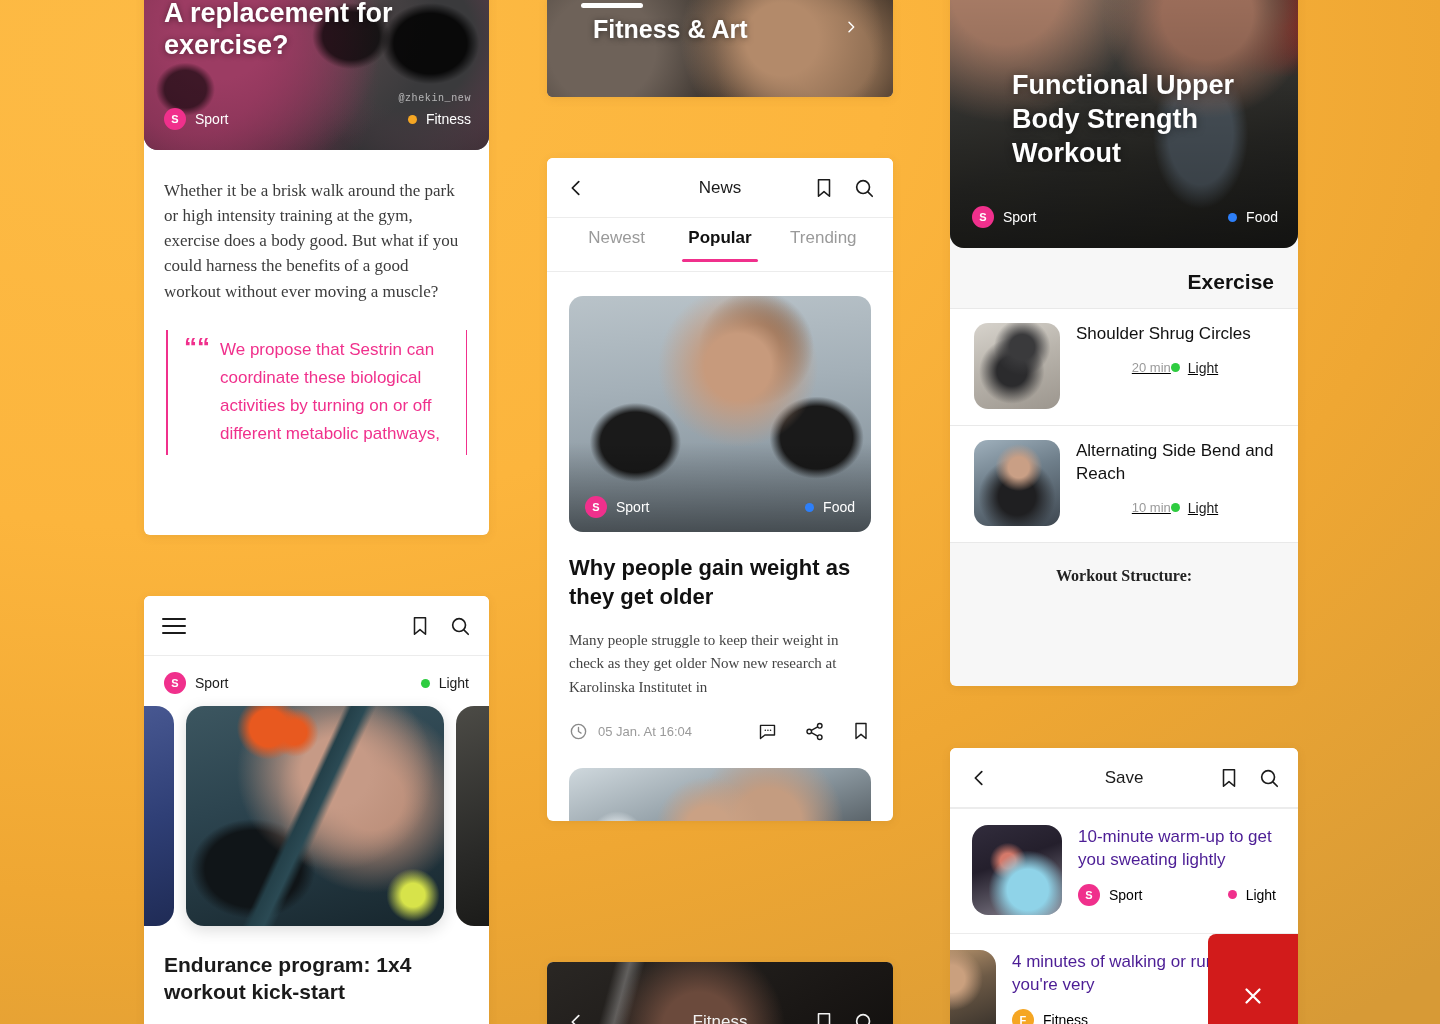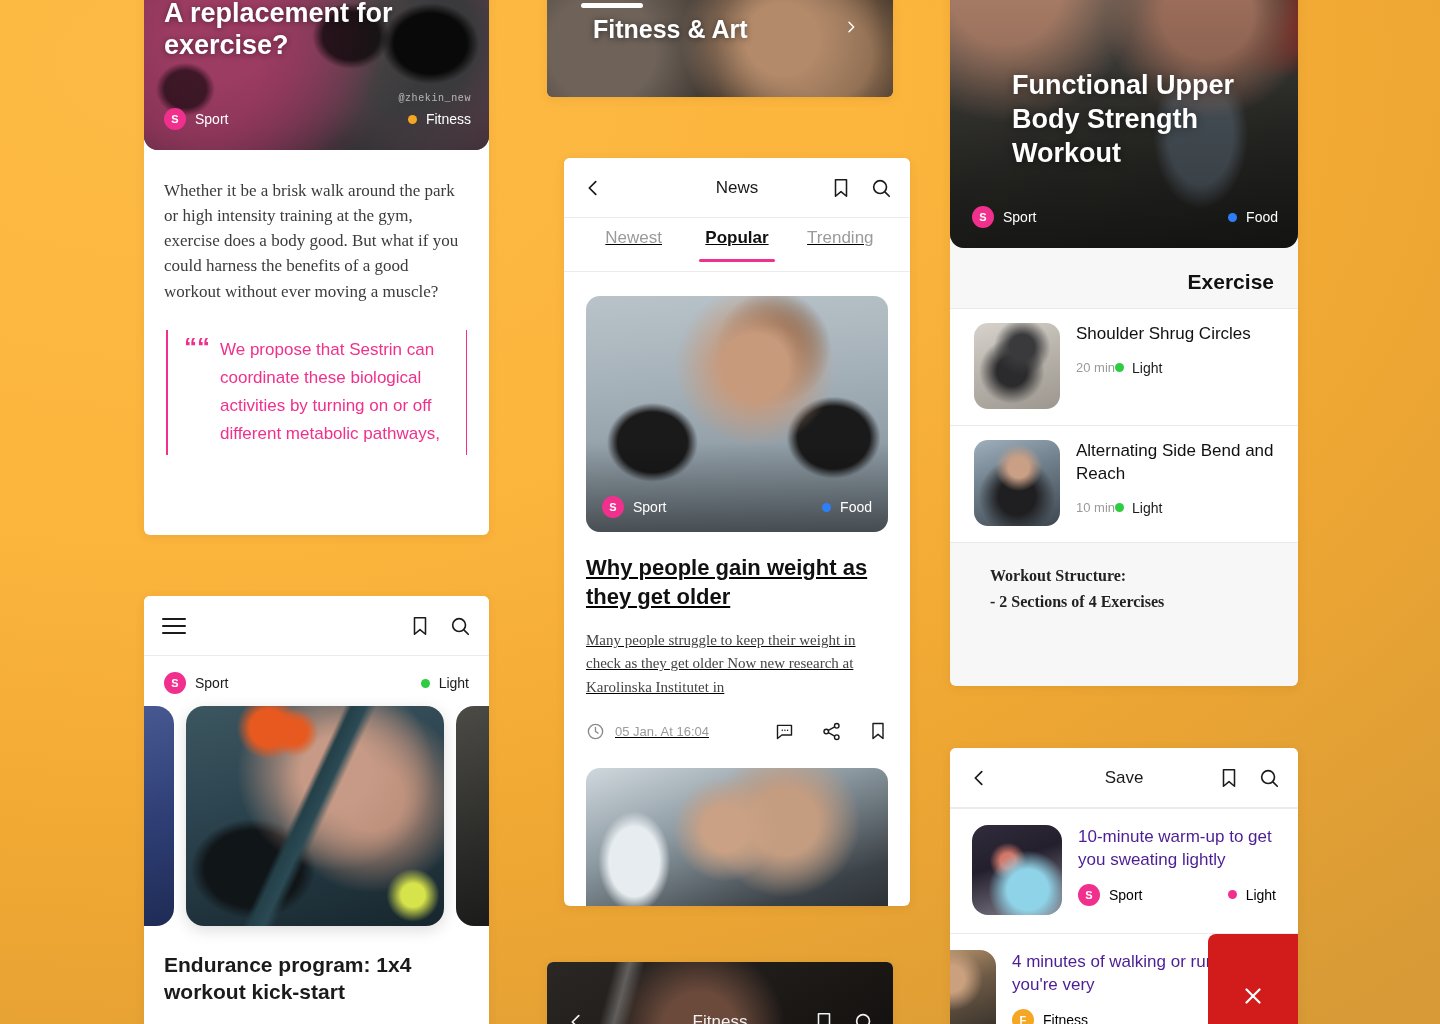--- a/index.html
+++ b/index.html
@@ -192,21 +192,21 @@
     font-size: 25px; font-weight: 700; color: #fff;
     text-shadow: 0 1px 6px rgba(0,0,0,.5);
   }
   .chev-right {
     position: absolute; right: 34px; top: 22px;
     width: 16px; height: 16px;
   }
   .chev-right svg { width: 100%; height: 100%; }
 
   
-  #card-news { left: 564px; top: 158px; width: 346px; height: 748px; border-radius: 6px; text-decoration: underline; }
+  #card-news { left: 547px; top: 158px; width: 346px; height: 663px; border-radius: 6px; }
   .tabs { display: flex; align-items: center; height: 54px; padding: 0 18px; border-bottom: 1px solid #ECECEC; gap: 0; }
   .tab {
     flex: 1; text-align: center; font-size: 17px; color: #9A9A9A; padding-bottom: 13px; position: relative;
   }
   .tab.active { color: #111; font-weight: 700; }
   .tab.active::after {
     content: ""; position: absolute; left: 50%; transform: translateX(-50%);
     bottom: -1px; width: 76px; height: 3px; background: #F0308C; border-radius: 2px;
   }
   .news-img { position: relative; margin: 24px 22px 0 22px; height: 236px; border-radius: 14px; overflow: hidden; }
@@ -306,27 +306,28 @@
       linear-gradient(160deg, #312c3c 0%, #241f2c 40%, #8e8a96 100%);
   }
   .img-walk {
     position:absolute;inset:0;
     background:
       radial-gradient(circle at 50% 32%, #caa07e 0 18%, rgba(0,0,0,0) 42%),
       linear-gradient(160deg, #caa276 0%, #6d5a46 45%, #2e2a26 100%);
   }
   .ex-body { flex: 1; min-width: 0; }
   .ex-name { font-size: 17px; line-height: 1.35; color: #111; }
-  .ex-sub { display: flex; align-items: center; justify-content: flex-start; margin-top: 14px; }
+  .ex-sub { display: flex; align-items: center; justify-content: center; margin-top: 14px; text-decoration: underline; }
   .ex-dur { font-size: 13px; color: #9A9A9A; }
   .ex-level { display: flex; align-items: center; gap: 8px; font-size: 14px; color: #1B1B1B; }
   .structure {
-    border-top: 1px solid #E9E9E9; padding: 20px 24px 24px 40px;
+    border-top: 1px solid #E9E9E9; padding: 20px 24px 24px 24px;
     font-family: "Liberation Serif", serif; font-size: 16px; line-height: 1.6; color: #222; font-weight: 700;
     background: #F7F7F7;
+    text-align: center;
   }
 
   
   #card-save { left: 950px; top: 748px; width: 348px; height: 300px; border-radius: 6px 6px 0 0; }
   .save-row { display: flex; gap: 16px; padding: 16px 22px 18px 22px; border-top: 1px solid #ECECEC; position: relative; background:#fff; }
   .save-row:first-of-type { border-top: none; }
   .save-thumb { width: 90px; height: 90px; border-radius: 16px; flex: 0 0 90px; overflow: hidden; position: relative; }
   .save-body { flex: 1; min-width: 0; }
   .save-title { font-size: 17px; line-height: 1.38; color: #4c1d95; }
   .save-sub { display: flex; align-items: center; justify-content: space-between; margin-top: 12px; }
@@ -569,21 +570,20 @@
           <span class="ex-level">
             <span class="dot" style="background:#2ECC40"></span>
             <span>Light</span>
           </span>
         </div>
       </div>
     </div>
 
     <div class="structure">
       <div>Workout Structure:</div>
-      <div>- 2 Sections of 4 Exercises</div>
     </div>
   </div>
 
   <div class="card" id="card-save">
     <div class="nav">
       <span class="ico" style="z-index:2">
         <svg viewBox="0 0 24 24" fill="none" stroke="#1B1B1B" stroke-width="1.9" stroke-linecap="round" stroke-linejoin="round">
             <path d="M15 5l-7 7 7 7"></path>
           </svg>
       </span>

